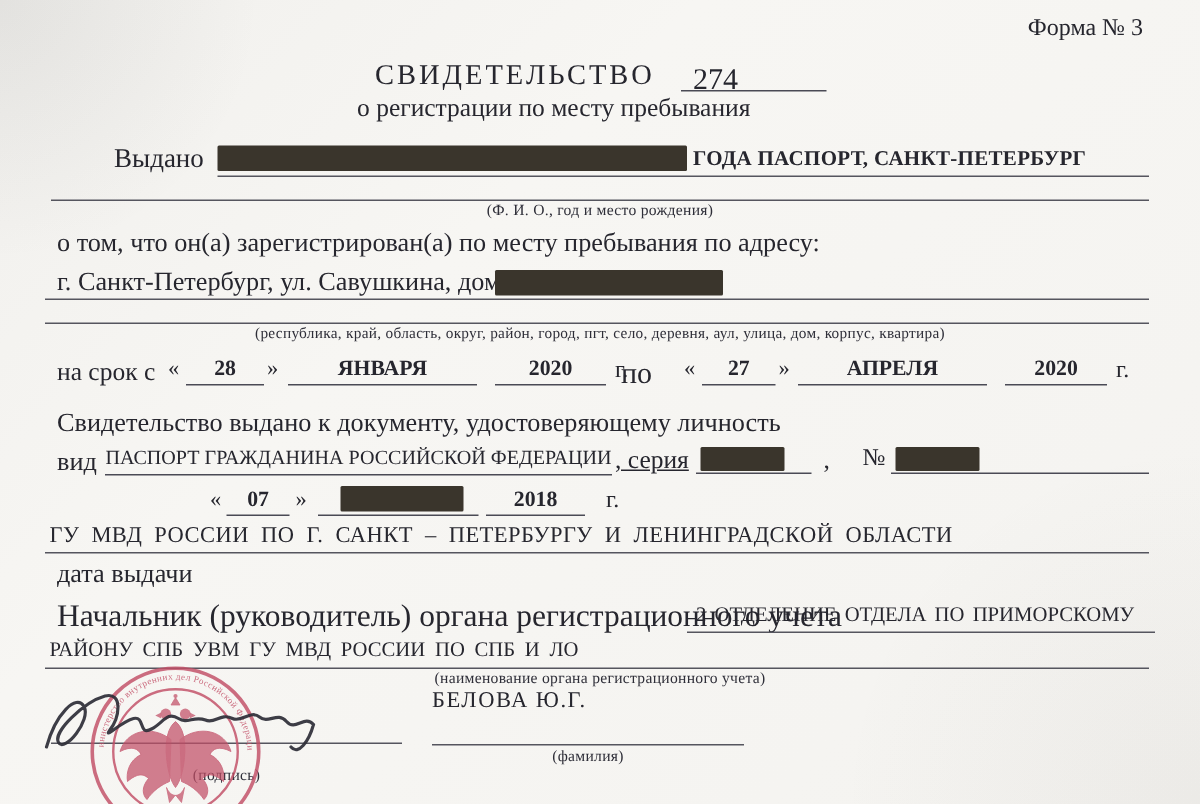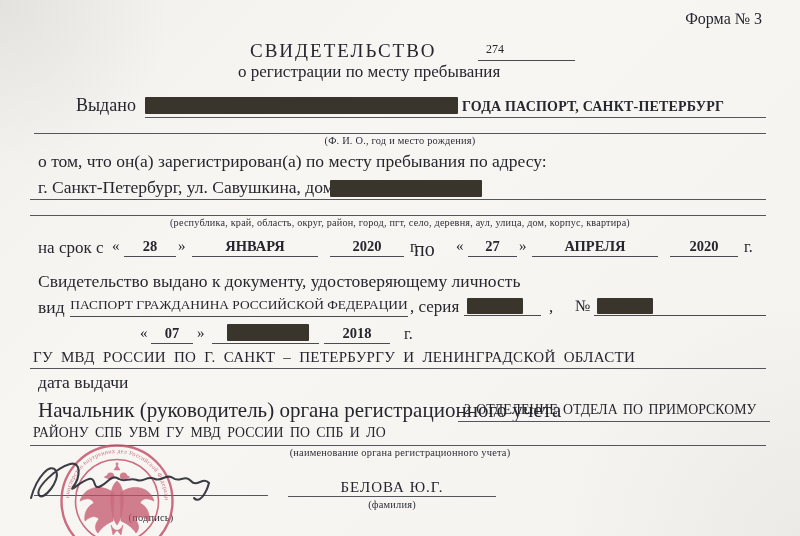--- a/index.html
+++ b/index.html
@@ -8,21 +8,21 @@
     background:
       radial-gradient(circle at 0% 0%, rgba(60,60,60,.08), rgba(0,0,0,0) 18%),
       radial-gradient(circle at 100% 100%, rgba(80,70,60,.05), rgba(0,0,0,0) 25%),
       linear-gradient(135deg,#f1f0ed 0%,#f7f6f3 35%,#f4f3f0 100%);
     font-family:"Liberation Serif","DejaVu Serif",serif;
     color:#26262e;
   }
   .abs{position:absolute;white-space:nowrap;}
   .form-label{top:10px;right:38px;font-size:16px;}
   .title{top:40px;left:250px;font-size:19px;letter-spacing:2px;}
-  .cert-number{top:42px;left:478px;width:97px;height:19px;border-bottom:1.4px solid #4a4a55;font-size:12px;padding-left:8px;box-sizing:border-box;}
+  .cert-number{top:42px;left:454px;width:97px;height:19px;border-bottom:1.4px solid #4a4a55;font-size:20px;padding-left:8px;box-sizing:border-box;}
   .subtitle{top:62px;left:238px;width:238px;text-align:center;font-size:17px;}
   .lbl{font-size:17.5px;}
   .issued-label{top:95px;left:76px;font-size:18px;}
   .issued-value{top:99px;left:462px;font-size:14px;font-weight:bold;letter-spacing:.2px;}
   .statement{top:151px;left:38px;}
   .address-text{top:177px;left:38px;}
   .doc-intro{top:271px;left:38px;}
   .hline{position:absolute;border-top:1.2px solid #55555e;height:0;}
   .hl-issued{left:145px;right:34px;top:117px;}
   .hl-fio{left:34px;right:34px;top:133px;}
@@ -54,37 +54,37 @@
   .f-month1{left:192px;top:238px;width:126px;}
   .f-year1{left:330px;top:238px;width:74px;}
   .g1{top:238px;left:410px;font-size:16px;}
   .to-label{top:238px;left:414px;font-size:20px;}
   .f-day2{left:468px;top:238px;width:49px;}
   .f-month2{left:532px;top:238px;width:126px;}
   .f-year2{left:670px;top:238px;width:68px;}
   .g2{top:238px;left:744px;font-size:16px;}
   .type-label{top:297px;left:38px;}
   .f-type{left:70px;top:297px;width:338px;font-weight:normal;font-size:13.4px;height:20px;}
-  .series-label{top:297px;left:410px;font-size:17px;}
+  .series-label{top:297px;left:410px;font-size:17px;text-decoration:underline;}
   .f-series{left:464px;top:297px;width:77px;}
   .series-comma{top:297px;left:549px;font-size:17px;}
   .number-label{top:297px;left:575px;font-size:16px;}
   .f-number{left:594px;top:297px;width:172px;}
   .issue-label{top:324px;left:38px;margin-top:48px;}
   .q-d1{top:325px;left:140px;}
   .f-iday{left:151px;top:325px;width:42px;}
   .q-d2{top:325px;left:197px;}
   .f-imonth{left:212px;top:325px;width:107px;}
   .f-iyear{left:324px;top:325px;width:66px;}
   .g3{top:325px;left:404px;font-size:16px;}
   .authority{top:349px;left:33px;font-size:15px;letter-spacing:.3px;word-spacing:4px;}
   .head-label{top:398px;left:38px;font-size:21px;}
   .reg-value1{top:402px;left:464px;font-size:13.8px;word-spacing:2px;}
   .reg-value2{top:425px;left:33px;font-size:13.8px;word-spacing:3px;}
-  .surname{left:288px;width:208px;top:479px;text-align:center;font-size:15px;letter-spacing:1px;}
+  .surname{left:288px;width:208px;top:459px;font-size:15px;letter-spacing:1px;}
   .stamp{position:absolute;left:54px;top:432px;opacity:.82;}
   .signature{position:absolute;left:26px;top:456px;opacity:.92;}
 </style>
 </head>
 <body>
 
 <div class="doc">
 
   <div class="abs form-label">Форма № 3</div>
 

